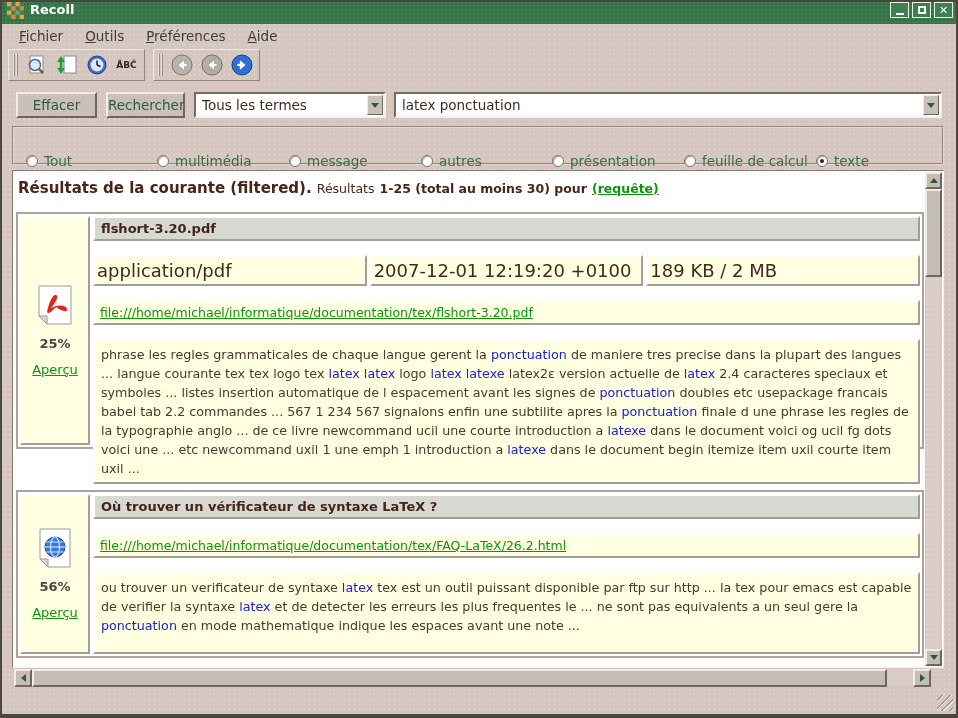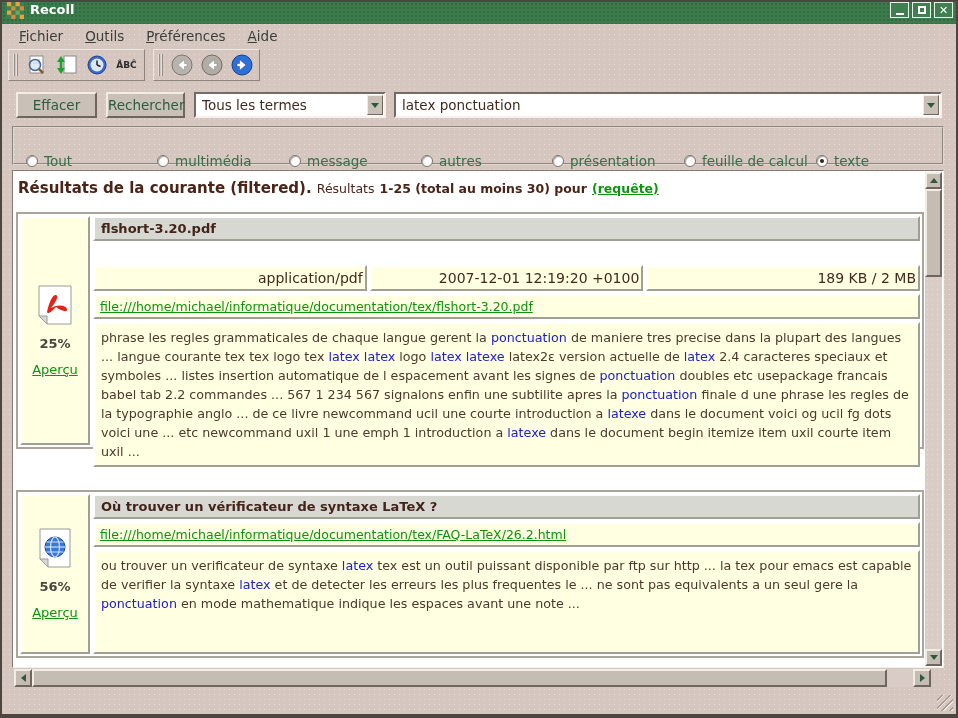--- a/index.html
+++ b/index.html
@@ -60,25 +60,25 @@
     border:1px solid; border-color:#85796f #f6f1ea #f6f1ea #85796f; overflow:hidden; }
   .results-header { position:absolute; left:5px; top:7px; color:#4a2417; white-space:nowrap; }
   .rh-title { font-size:15px; font-weight:bold; }
   .rh-prefix { font-size:12.5px; }
   .rh-range { font-size:12.5px; font-weight:bold; }
   .rh-query { font-size:12.5px; font-weight:bold; color:#0f930f; text-decoration:underline; }
 
   .result { position:absolute; left:3px; width:908px; display:flex; gap:3px; border:2px solid #aaa49b; background:#fff; padding:2px; }
   .result-side { width:70px; background:#ffffe1; border:2px solid; border-color:#ffffff #9f9f93 #9f9f93 #ffffff;
     display:flex; flex-direction:column; align-items:center; justify-content:center; gap:11px; }
-  .result-main { flex:1; display:flex; flex-direction:column; gap:3px; }
+  .result-main { flex:1; display:flex; flex-direction:column; gap:14px; }
   .cell { border:2px solid; border-color:#ffffff #9f9f93 #9f9f93 #ffffff; background:#ffffe1; }
   .title-cell { background:#d8d8d3; color:#43231a; font-weight:bold; font-size:13px; padding:3px 6px; }
   .meta-row { display:flex; gap:3px; }
-  .meta-cell { flex:1; text-align:right; font-size:14px; color:#43291d; padding:3px 2px;margin-top:21px; }
+  .meta-cell { flex:1; text-align:left; font-size:18px; color:#43291d; padding:3px 2px; }
   .url-cell { padding:3px 5px; font-size:12.5px; }
   .url-cell a { color:#0f930f; text-decoration:underline; }
   .snippet-cell { flex:1; padding:4px 6px; font-size:12.7px; line-height:19px; color:#4c382c; }
   .hl-term { color:#2020cc; }
   .relevance { font-weight:bold; font-size:13px; color:#4a453f; }
   .preview-link { font-size:13px; color:#0f930f; text-decoration:underline; }
   .doc-icon { width:36px; height:40px; }
 
   
   .vscroll { position:absolute; top:1px; right:1px; bottom:1px; width:17px; background:#d9cbc5;

